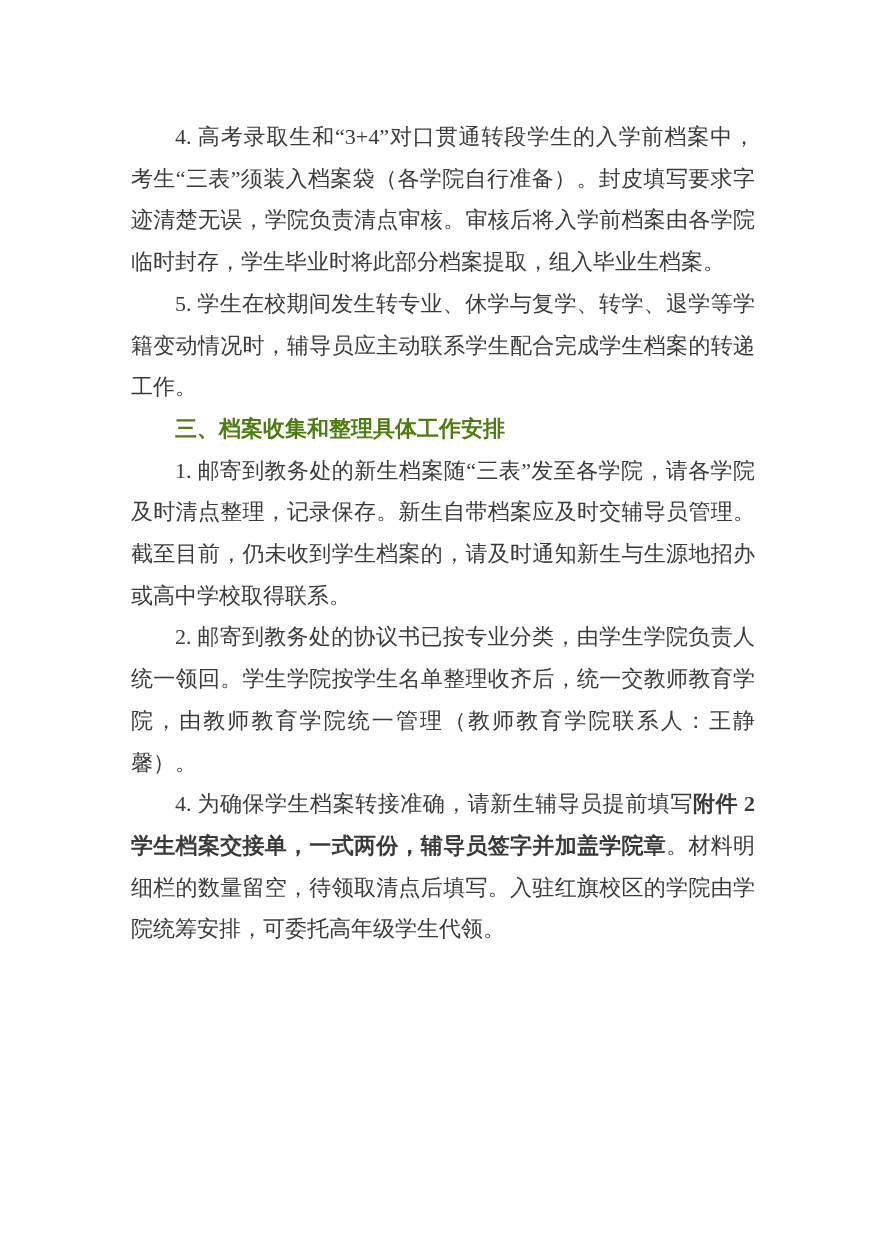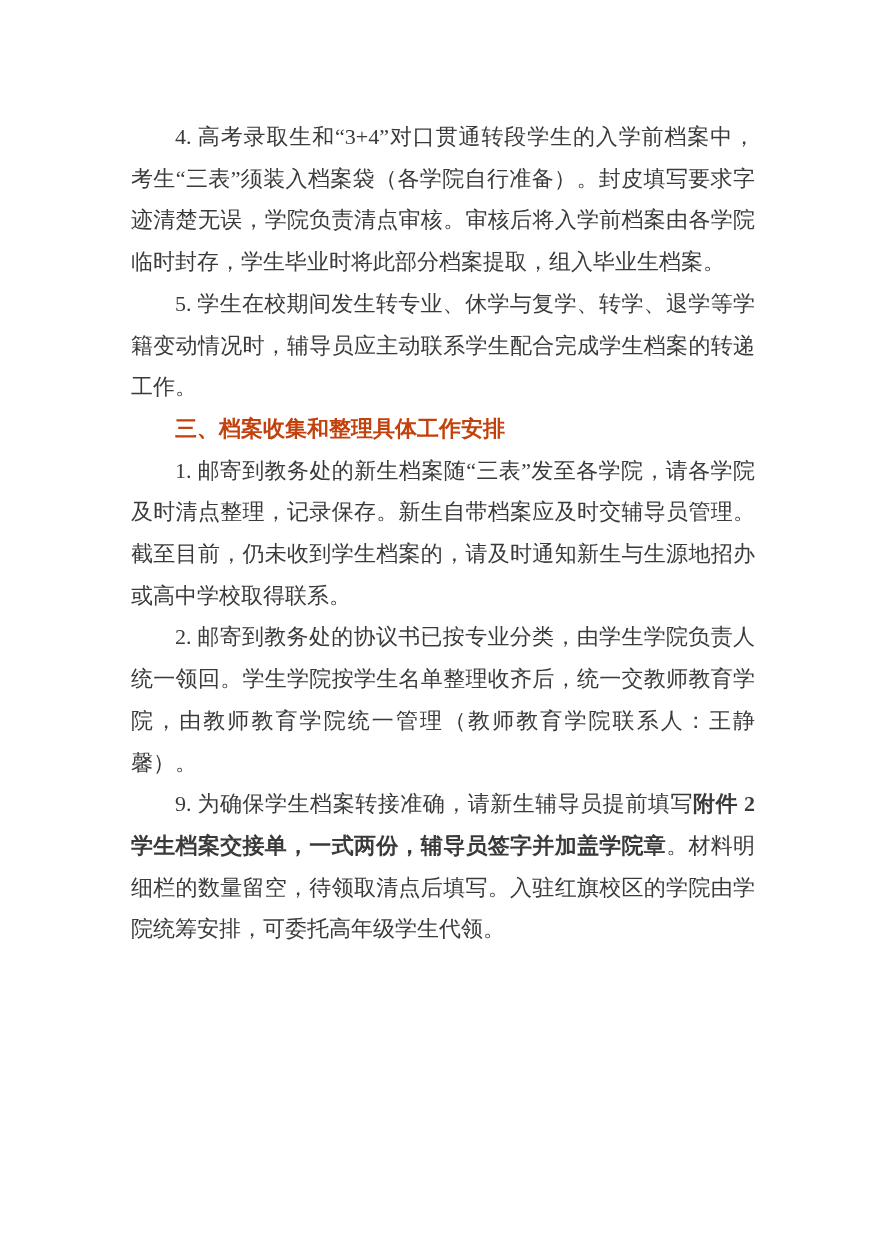--- a/index.html
+++ b/index.html
@@ -30,30 +30,30 @@
     margin: 0;
     padding: 0;
     text-indent: 2em;
     text-align: justify;
     text-justify: inter-ideograph;
   }
   .content p.heading {
     font-family: "Liberation Sans", "DejaVu Sans", sans-serif;
     font-weight: bold;
     text-align: left;
-    color: #c2410c;
+    color: #4d7c0f;
   }
   .run { font-weight: normal; }
   .run.bold { font-weight: bold; }
 </style>
 </head>
 <body>
 
 <div class="page">
   <div class="content">
       <p class="body"><span class="run">4. 高考录取生和“3+4”对口贯通转段学生的入学前档案中，考生“三表”须装入档案袋（各学院自行准备）。封皮填写要求字迹清楚无误，学院负责清点审核。审核后将入学前档案由各学院临时封存，学生毕业时将此部分档案提取，组入毕业生档案。</span></p>
       <p class="body"><span class="run">5. 学生在校期间发生转专业、休学与复学、转学、退学等学籍变动情况时，辅导员应主动联系学生配合完成学生档案的转递工作。</span></p>
       <p class="heading"><span class="run bold">三、档案收集和整理具体工作安排</span></p>
       <p class="body"><span class="run">1. 邮寄到教务处的新生档案随“三表”发至各学院，请各学院及时清点整理，记录保存。新生自带档案应及时交辅导员管理。截至目前，仍未收到学生档案的，请及时通知新生与生源地招办或高中学校取得联系。</span></p>
       <p class="body"><span class="run">2. 邮寄到教务处的协议书已按专业分类，由学生学院负责人统一领回。学生学院按学生名单整理收齐后，统一交教师教育学院，由教师教育学院统一管理（教师教育学院联系人：王静馨）。</span></p>
-      <p class="body"><span class="run">9. 为确保学生档案转接准确，请新生辅导员提前填写</span><span class="run bold">附件 2 学生档案交接单，一式两份，辅导员签字并加盖学院章</span><span class="run">。材料明细栏的数量留空，待领取清点后填写。入驻红旗校区的学院由学院统筹安排，可委托高年级学生代领。</span></p>
+      <p class="body"><span class="run">4. 为确保学生档案转接准确，请新生辅导员提前填写</span><span class="run bold">附件 2 学生档案交接单，一式两份，辅导员签字并加盖学院章</span><span class="run">。材料明细栏的数量留空，待领取清点后填写。入驻红旗校区的学院由学院统筹安排，可委托高年级学生代领。</span></p>
     </div>
 </div>
 
 </body></html>

